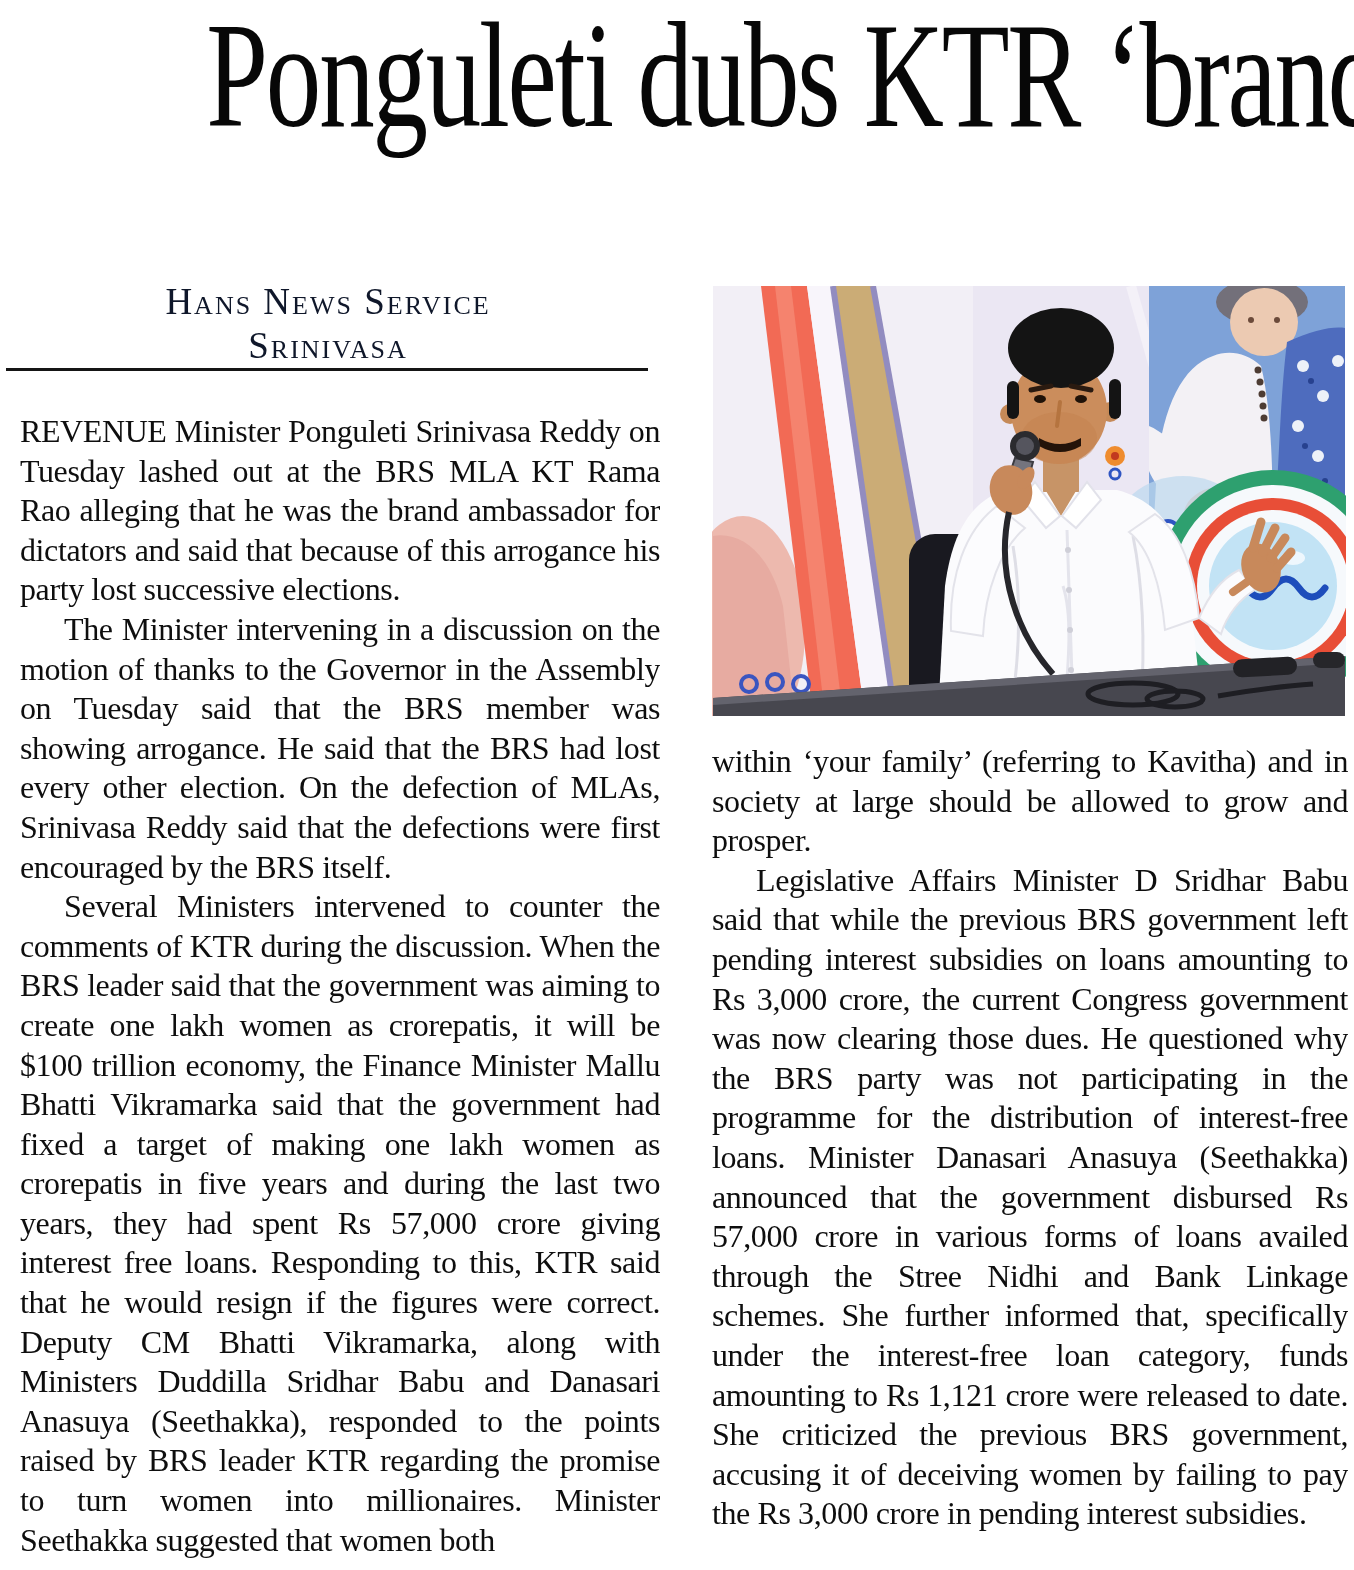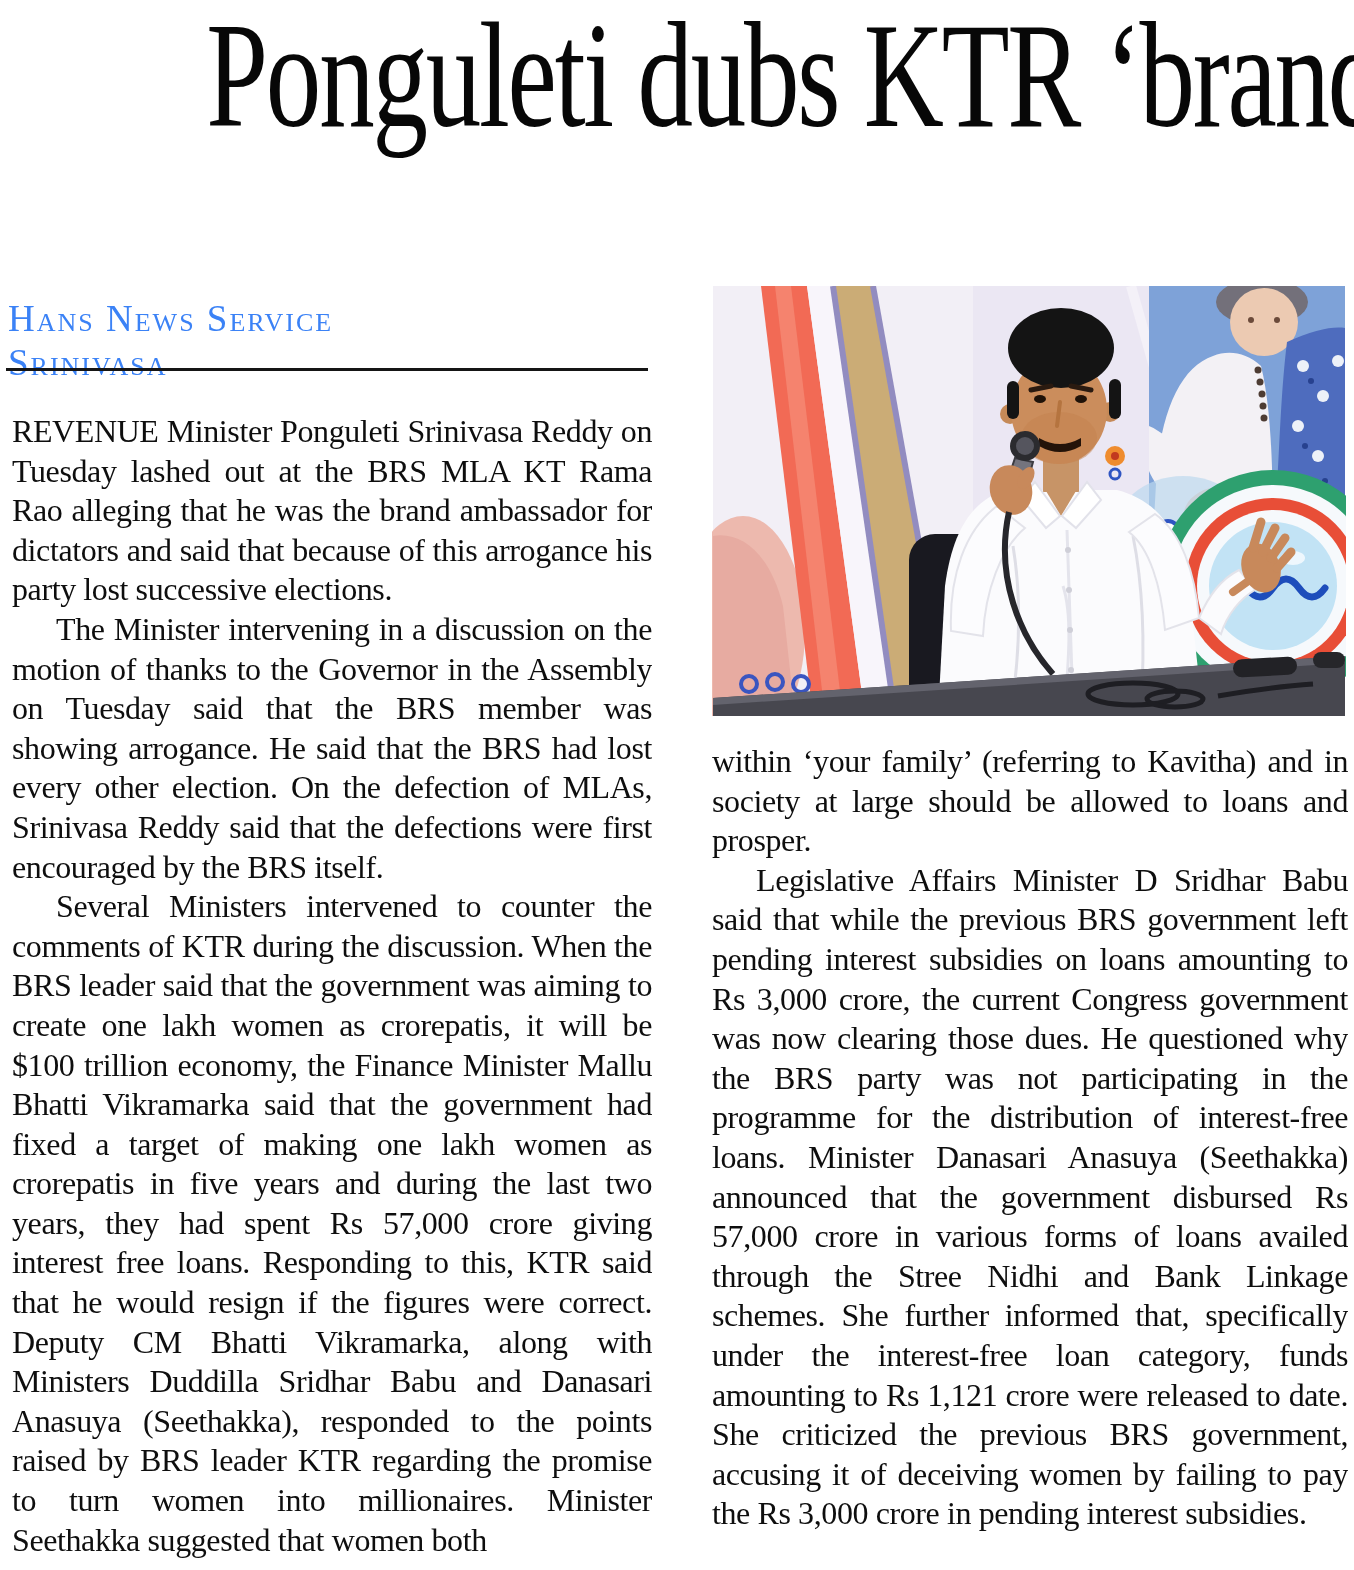--- a/index.html
+++ b/index.html
@@ -6,29 +6,29 @@
   .page{
     position:relative;width:1354px;height:1570px;background:#ffffff;
     overflow:hidden;color:#0d0d0d;
     font-family:"Liberation Serif", serif;
   }
   
   .headline{position:absolute;top:8px;left:0;width:1354px;text-align:center;}
   .hl-line{height:134px;line-height:134px;font-size:150px;white-space:nowrap;color:#070707;}
   .hl-line > span{display:inline-block;transform:scaleX(0.74);transform-origin:50% 50%;letter-spacing:-3px;}
   
-  .byline{position:absolute;top:297px;left:8px;width:640px;
-    font-variant:small-caps;font-size:37px;line-height:44px;letter-spacing:2px;color:#3b82f6;}
+  .byline{position:absolute;top:280px;left:8px;width:640px;text-align:center;
+    font-variant:small-caps;font-size:37px;line-height:44px;letter-spacing:2px;color:#0f172a;}
   .rule{position:absolute;top:368px;left:6px;width:642px;height:3px;background:#151515;}
   
   .col{position:absolute;font-size:32px;line-height:39.6px;text-align:justify;
     letter-spacing:-0.4px;color:#0e0e0e;overflow:hidden;}
   .col p{margin:0;text-indent:44px;}
   .col p:first-child{text-indent:0;}
-  .col-left{top:412px;left:12px;width:640px;height:1158px;}
+  .col-left{top:412px;left:20px;width:640px;height:1158px;}
   .col-right{top:742px;left:712px;width:636px;height:828px;}
   
   .photo{position:absolute;top:286px;left:712px;width:634px;height:430px;overflow:hidden;}
   .photo svg{display:block;}
 </style>
 </head>
 <body>
 
 <div class="page">
 
@@ -181,17 +181,17 @@
     </svg>
   </div>
 
   <div class="col col-left">
       <p>REVENUE Minister Ponguleti Srinivasa Reddy on Tuesday lashed out at the BRS MLA KT Rama Rao alleging that he was the brand ambassador for dictators and said that because of this arrogance his party lost successive elections.</p>
       <p>The Minister intervening in a discussion on the motion of thanks to the Governor in the Assembly on Tuesday said that the BRS member was showing arrogance. He said that the BRS had lost every other election. On the defection of MLAs, Srinivasa Reddy said that the defections were first encouraged by the BRS itself.</p>
       <p>Several Ministers intervened to counter the comments of KTR during the discussion. When the BRS leader said that the government was aiming to create one lakh women as crorepatis, it will be $100 trillion economy, the Finance Minister Mallu Bhatti Vikramarka said that the government had fixed a target of making one lakh women as crorepatis in five years and during the last two years, they had spent Rs 57,000 crore giving interest free loans. Responding to this, KTR said that he would resign if the figures were correct. Deputy CM Bhatti Vikramarka, along with Ministers Duddilla Sridhar Babu and Danasari Anasuya (Seethakka), responded to the points raised by BRS leader KTR regarding the promise to turn women into millionaires. Minister Seethakka suggested that women both</p>
     </div>
 
   <div class="col col-right">
-      <p>within ‘your family’ (referring to Kavitha) and in society at large should be allowed to loans and prosper.</p>
+      <p>within ‘your family’ (referring to Kavitha) and in society at large should be allowed to grow and prosper.</p>
       <p>Legislative Affairs Minister D Sridhar Babu said that while the previous BRS government left pending interest subsidies on loans amounting to Rs 3,000 crore, the current Congress government was now clearing those dues. He questioned why the BRS party was not participating in the programme for the distribution of interest-free loans. Minister Danasari Anasuya (Seethakka) announced that the government disbursed Rs 57,000 crore in various forms of loans availed through the Stree Nidhi and Bank Linkage schemes. She further informed that, specifically under the interest-free loan category, funds amounting to Rs 1,121 crore were released to date. She criticized the previous BRS government, accusing it of deceiving women by failing to pay the Rs 3,000 crore in pending interest subsidies.</p>
     </div>
 
 </div>
 
 </body></html>

